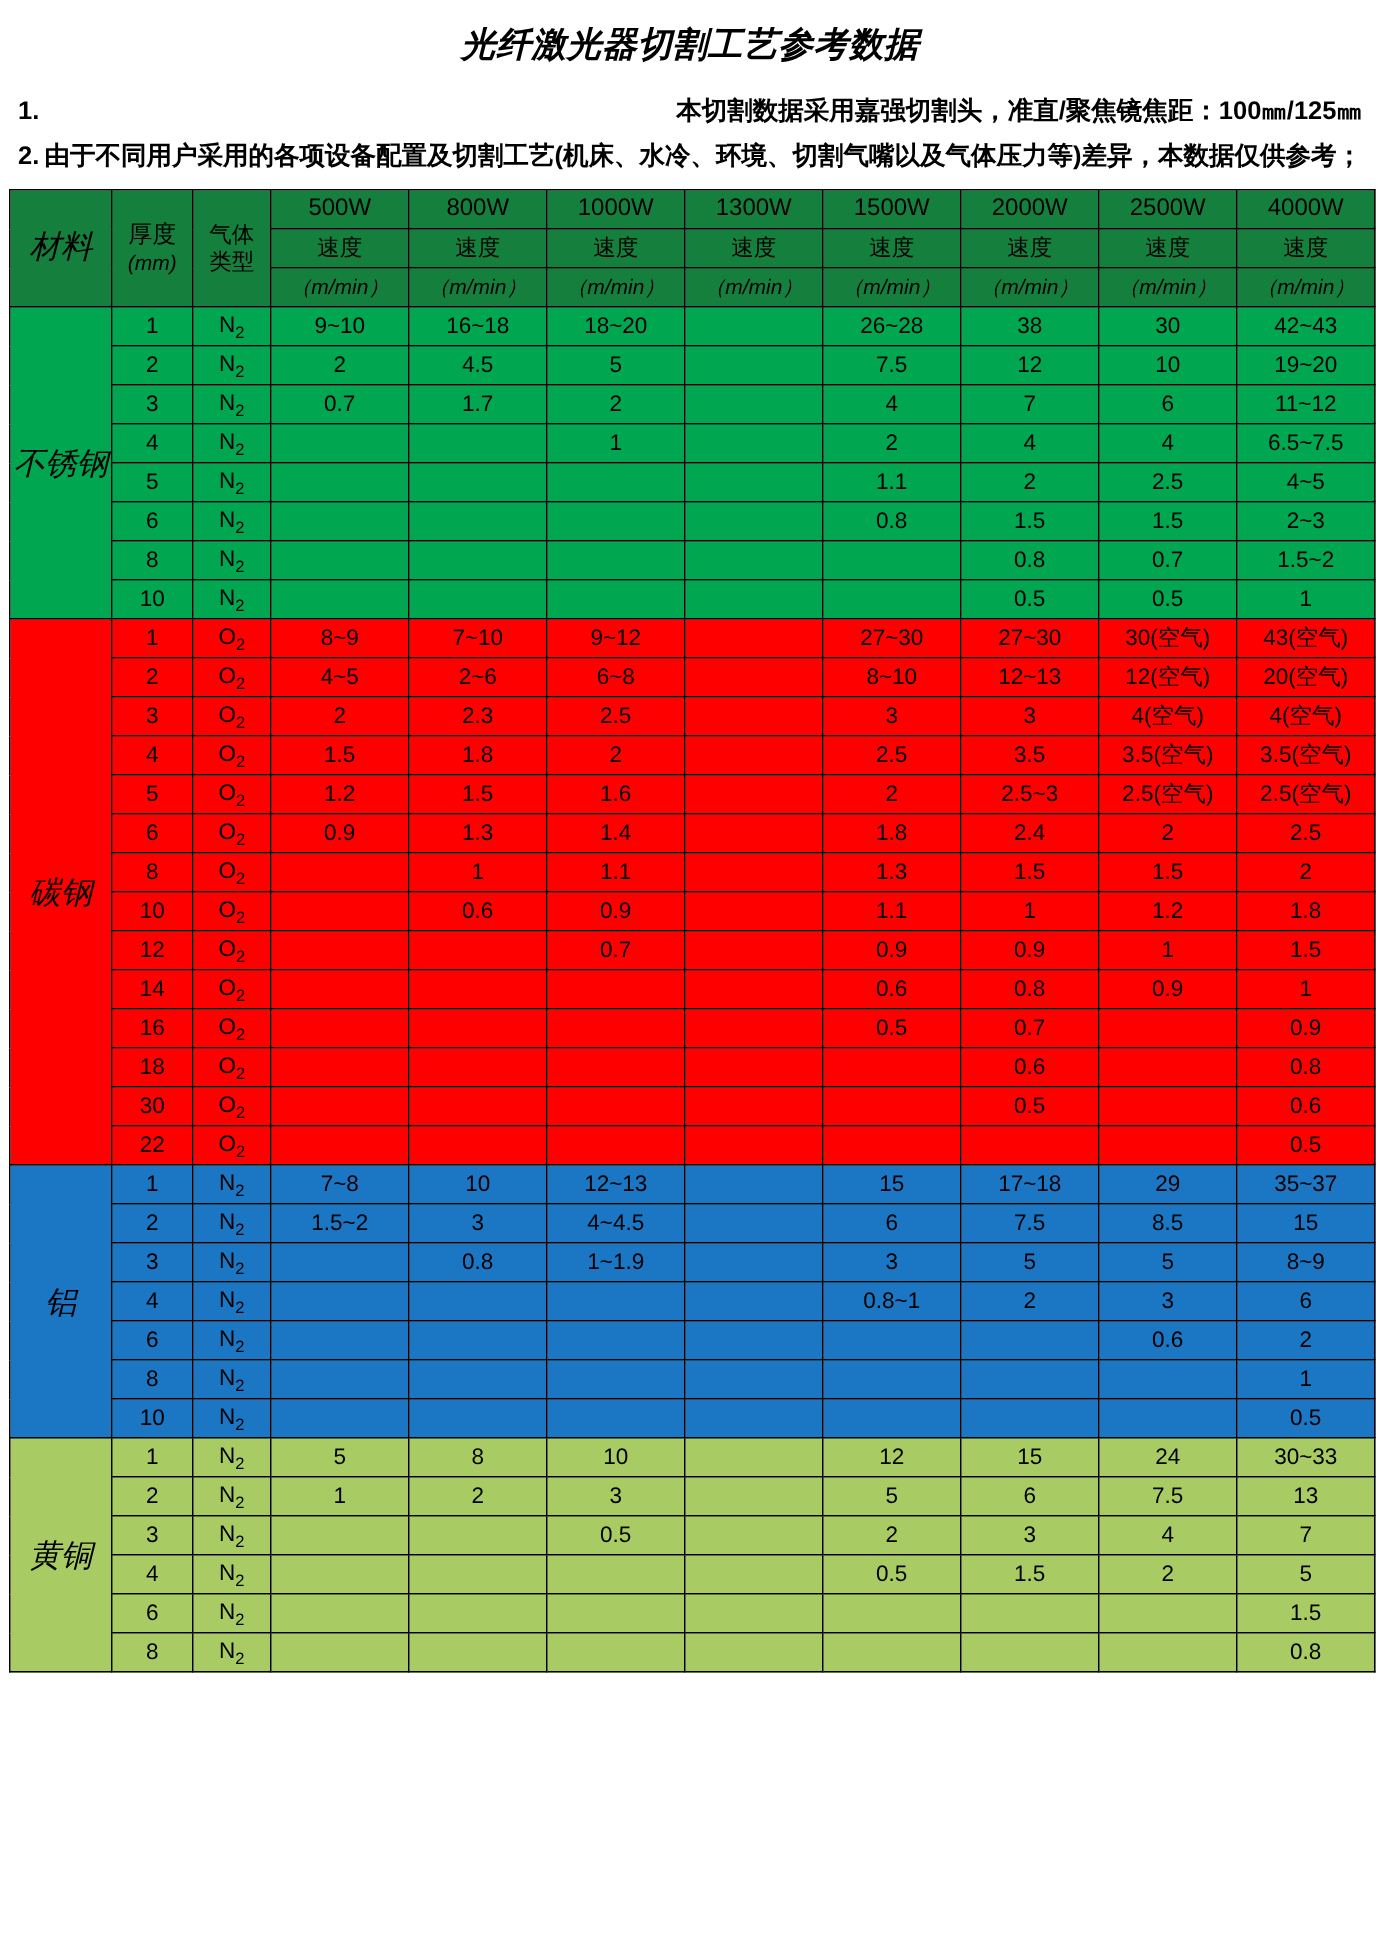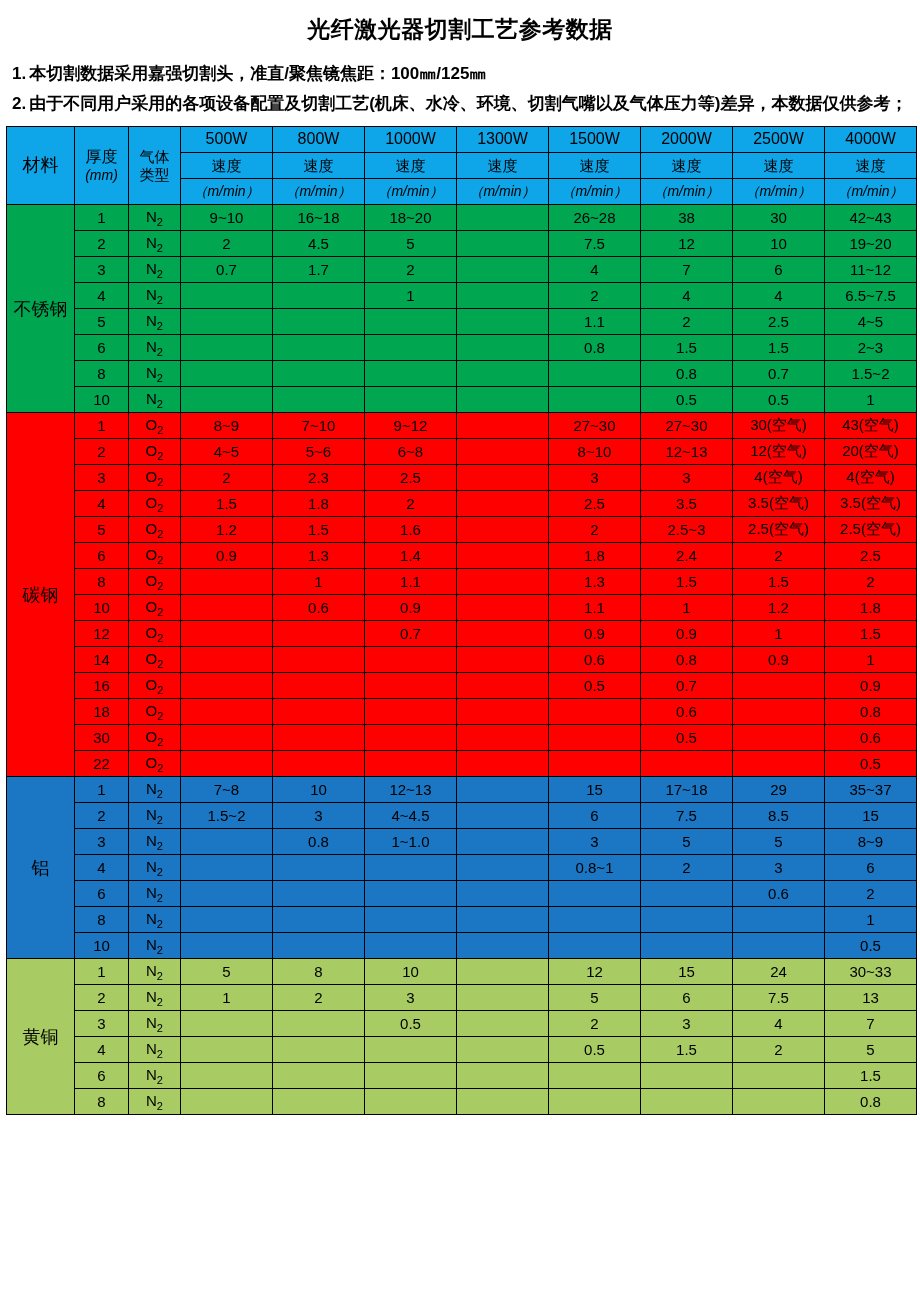--- a/index.html
+++ b/index.html
@@ -20,77 +20,80 @@
     box-sizing: border-box;
     padding: 0;
     position: relative;
   }
   .doc-title {
     text-align: center;
     font-size: 23px;
     font-weight: bold;
     margin: 14px 0 16px 0;
     letter-spacing: 0.5px;
+    font-style: italic;
   }
   .notes {
     margin: 0 12px 10px 12px;
   }
   .note {
     display: flex;
     align-items: flex-start;
     font-size: 17px;
     font-weight: bold;
     line-height: 1.5;
     margin-bottom: 4px;
   }
   .note-num {
     flex: 0 0 auto;
     margin-right: 3px;
   }
   .note-text {
     flex: 1 1 auto;
+    text-align: right;
   }
   table.data {
     border-collapse: collapse;
     table-layout: fixed;
     width: 908px;
     margin: 0 6px;
     font-size: 15px;
   }
   table.data td, table.data th {
     border: 1px solid #000000;
     text-align: center;
     vertical-align: middle;
     padding: 0;
     height: 25px;
     font-weight: normal;
   }
   thead th {
     font-weight: bold;
-    background: #0ea5e9;
+    background: #15803d;
     line-height: 1.15;
   }
   .hdr-power {
     font-size: 16px;
   }
   .hdr-speed {
     font-size: 15px;
     text-align: center;
   }
   .hdr-unit {
     font-size: 14px;
     font-style: italic;
   }
   .col-material { width: 68px; }
   .col-thick { width: 54px; }
   .col-gas { width: 52px; }
   .col-p { width: 92px; }
   .mat-cell {
     font-weight: bold;
-    font-size: 18px;
+    font-size: 21px;
+    font-style: italic;
   }
   .row-ss td { background: #00a650; }
   .row-cs td { background: #ff0000; }
   .row-al td { background: #1b76c4; }
   .row-br td { background: #a8cc63; }
   .sub {
     font-size: 11px;
     vertical-align: sub;
   }
 </style>
@@ -275,21 +278,21 @@
           <td></td>
           <td>27~30</td>
           <td>27~30</td>
           <td>30(空气)</td>
           <td>43(空气)</td>
         </tr>
         <tr class="row-cs">
           <td>2</td>
           <td>O<span class="sub">2</span></td>
           <td>4~5</td>
-          <td>5~6</td>
+          <td>2~6</td>
           <td>6~8</td>
           <td></td>
           <td>8~10</td>
           <td>12~13</td>
           <td>12(空气)</td>
           <td>20(空气)</td>
         </tr>
         <tr class="row-cs">
           <td>3</td>
           <td>O<span class="sub">2</span></td>
@@ -457,21 +460,21 @@
           <td>6</td>
           <td>7.5</td>
           <td>8.5</td>
           <td>15</td>
         </tr>
         <tr class="row-al">
           <td>3</td>
           <td>N<span class="sub">2</span></td>
           <td></td>
           <td>0.8</td>
-          <td>1~1.0</td>
+          <td>1~1.9</td>
           <td></td>
           <td>3</td>
           <td>5</td>
           <td>5</td>
           <td>8~9</td>
         </tr>
         <tr class="row-al">
           <td>4</td>
           <td>N<span class="sub">2</span></td>
           <td></td>

